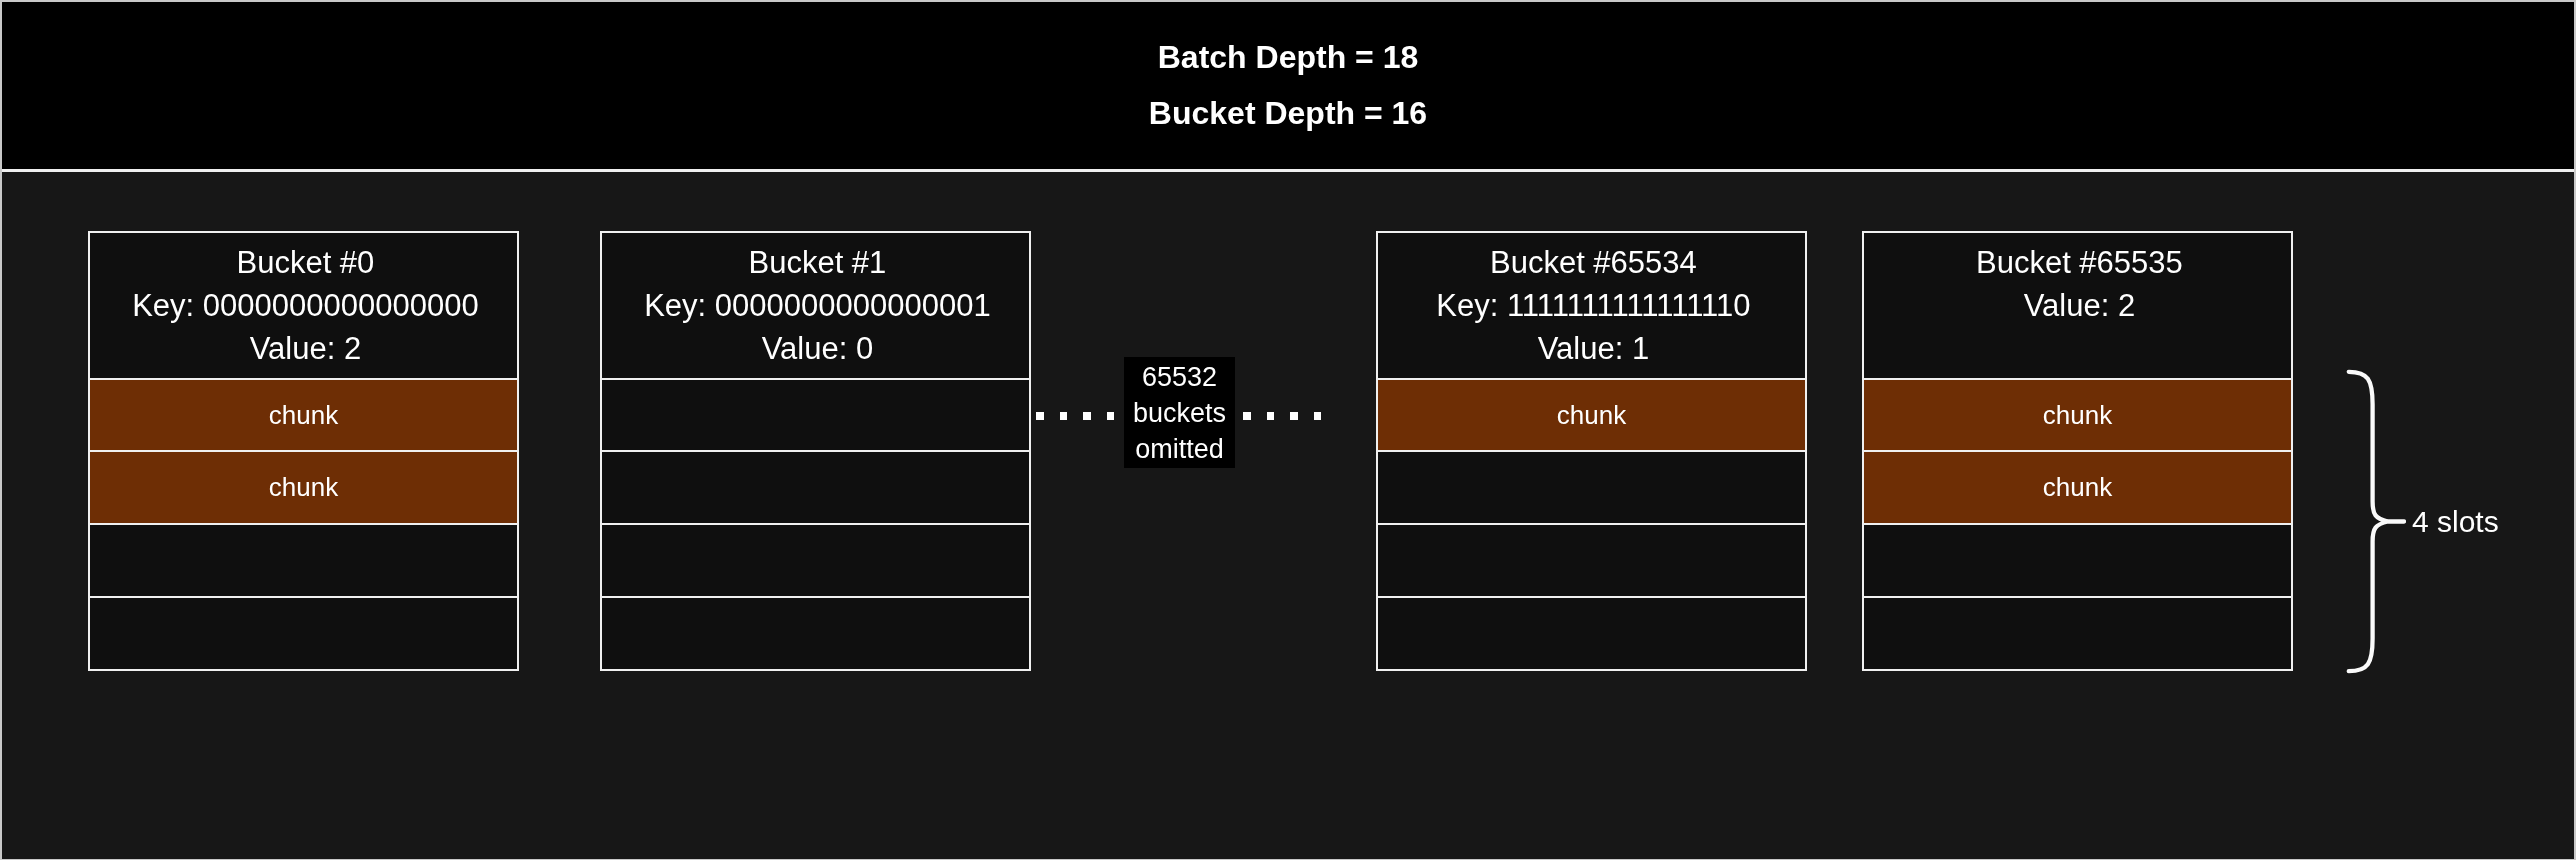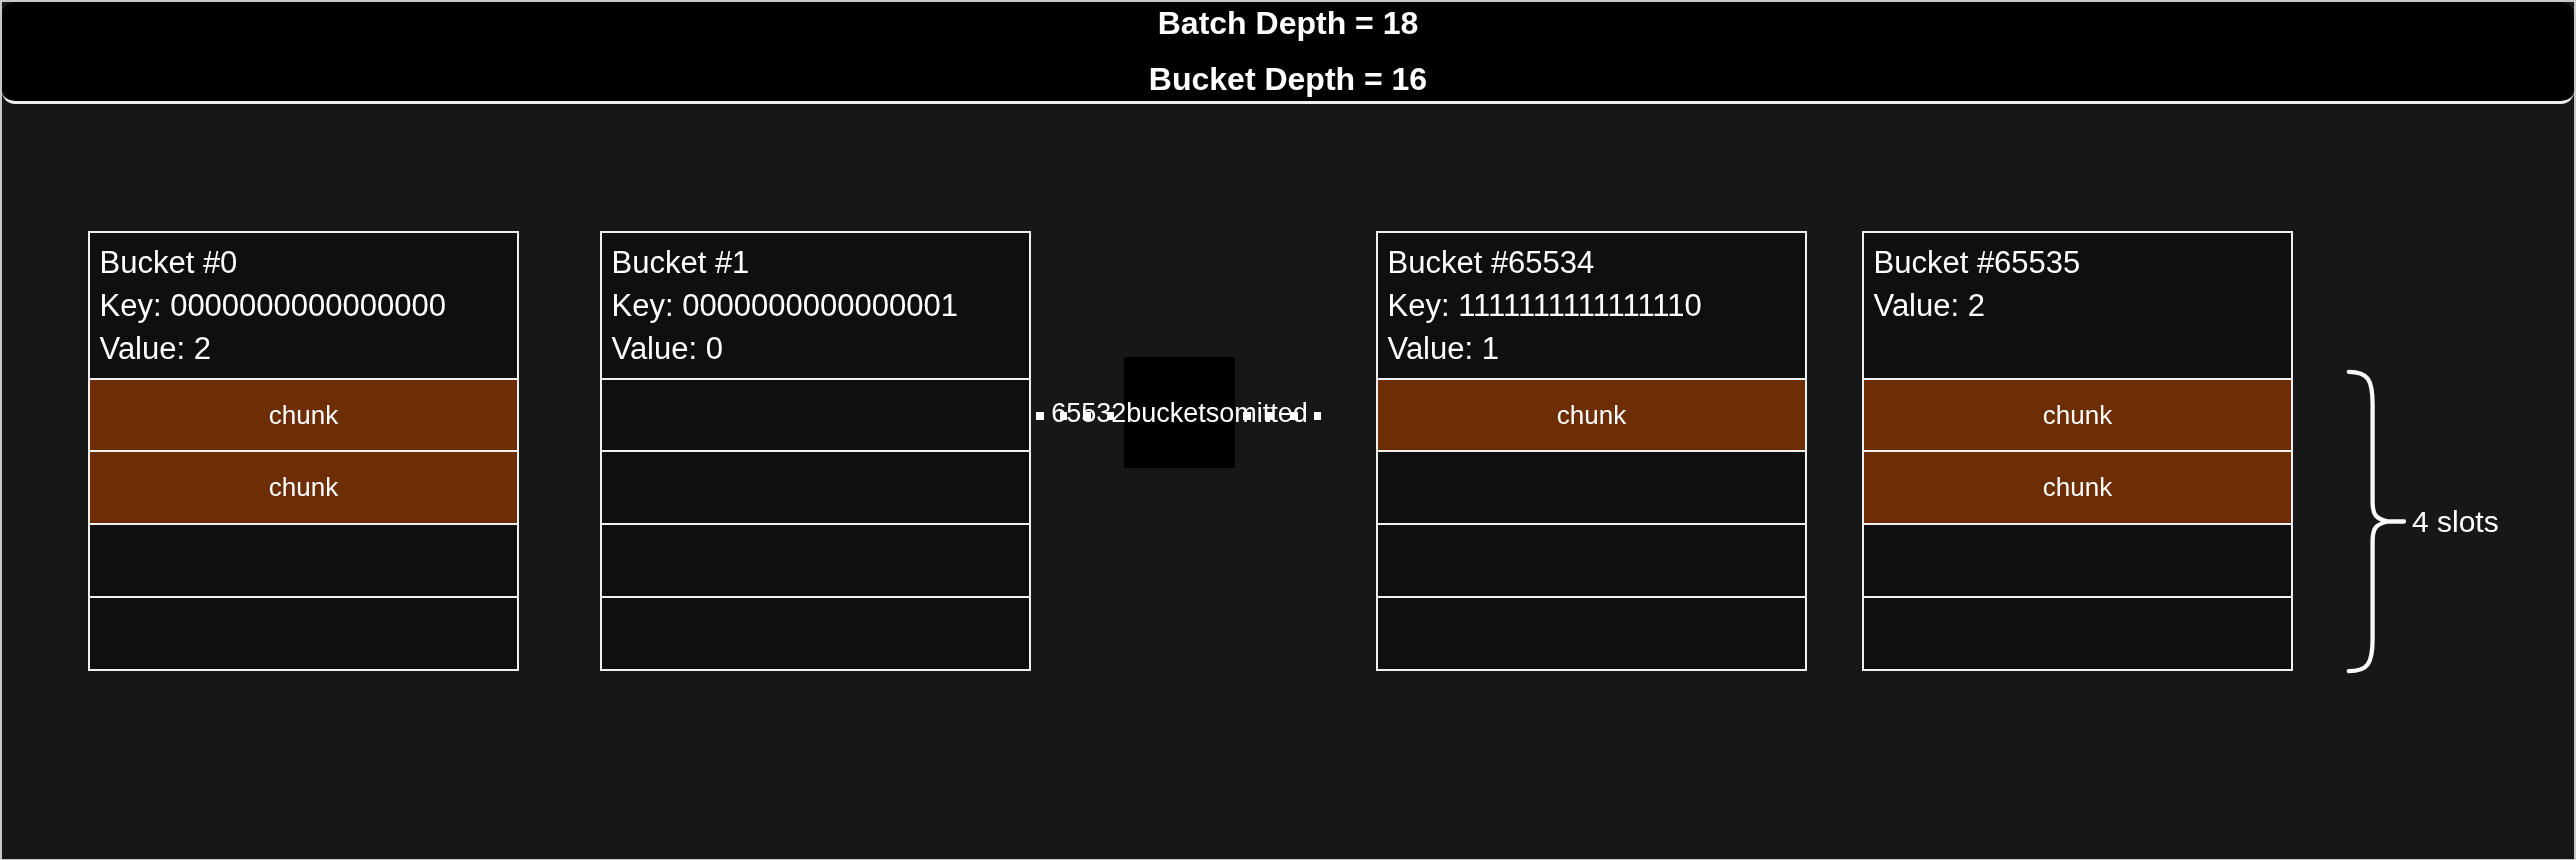--- a/index.html
+++ b/index.html
@@ -2,41 +2,41 @@
 <html><head>
 <meta charset="utf-8">
 <style>
   html,body{margin:0;padding:0;background:#171717;}
   .canvas{
     position:relative;width:2576px;height:861px;box-sizing:border-box;
     background:#171717;border:2.9px solid #c9c9c9;overflow:hidden;
     font-family:"Liberation Sans",sans-serif;color:#ffffff;
   }
   .title-band{
-    position:absolute;left:0;top:0;width:100%;height:102px;box-sizing:border-box;
+    position:absolute;left:0;top:0;width:100%;height:170px;box-sizing:border-box;
     background:#000000;border-bottom:3.8px solid #efefef;
-    display:flex;flex-direction:column;align-items:center;justify-content:center;gap:15px;border-radius:13px;
+    display:flex;flex-direction:column;align-items:center;justify-content:center;gap:15px;
   }
   .title-line{font-weight:bold;font-size:32px;line-height:41px;white-space:pre;}
   .bucket{
     position:absolute;top:229px;width:431px;height:440px;box-sizing:border-box;
     border:2.9px solid #f0f0f0;background:#0f0f0f;
     display:flex;flex-direction:column;
   }
   .b0{left:86px;} .b1{left:574px;margin-left:24px;} .b2{left:1374px;} .b3{left:1860px;}
-  .bucket-head{flex:0 0 auto;height:137px;padding:7.6px 5.7px 0 9.5px;font-size:31px;line-height:43px;overflow:hidden;}
+  .bucket-head{flex:0 0 auto;height:137px;padding:7.6px 5.7px 0 9.5px;font-size:31px;line-height:43px;overflow:hidden;text-align:center;}
   .bucket-slots{flex:1 1 auto;display:flex;flex-direction:column;}
   .slot{
     flex:1 1 0;border-top:2.9px solid #f0f0f0;
     display:flex;align-items:center;justify-content:center;
     font-size:26px;background:transparent;
   }
   .omitted-box{
     position:absolute;left:1122px;top:355px;width:111px;height:111px;background:#000000;
-    display:flex;flex-direction:row;align-items:center;justify-content:center;
+    display:flex;flex-direction:column;align-items:center;justify-content:center;
     font-size:27px;line-height:36px;text-align:center;white-space:nowrap;
   }
   .dots{position:absolute;top:410px;display:flex;gap:16px;}
   .dots-left{left:1034px;} .dots-right{left:1241px;}
   .dot{width:7.6px;height:7.6px;background:#ffffff;display:block;}
   .brace-svg{position:absolute;left:2341px;top:366px;}
   .slots-label{position:absolute;left:2410px;top:501px;font-size:30px;line-height:38px;white-space:nowrap;}
 </style>
 </head>
 <body>

